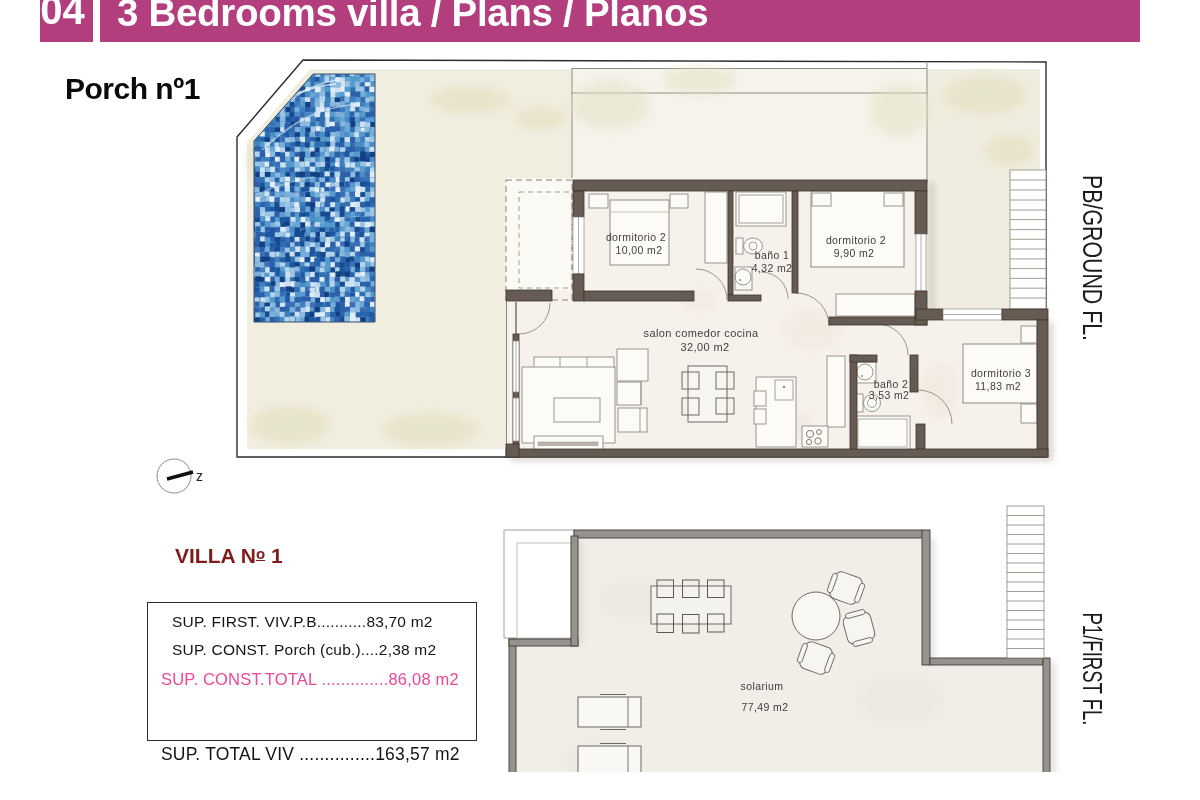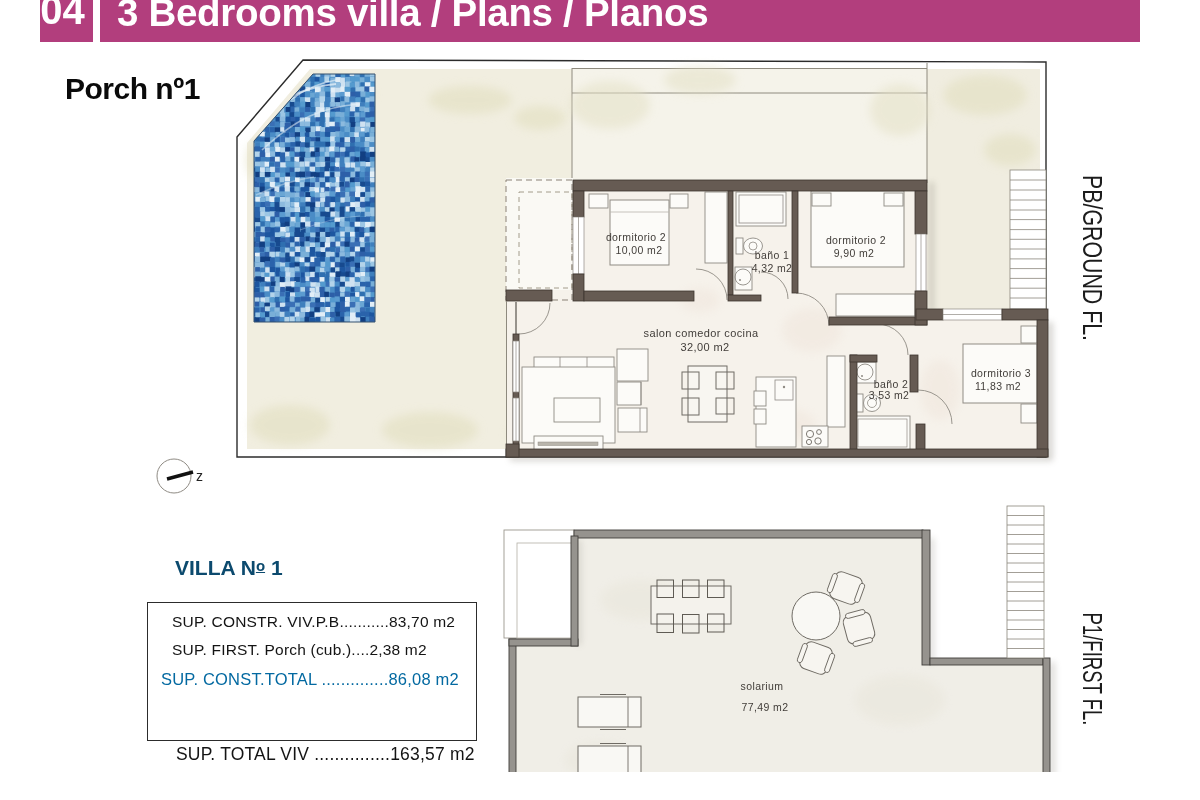--- a/index.html
+++ b/index.html
@@ -1584,26 +1584,26 @@
 <circle cx="174" cy="476" r="17" fill="#ffffff" stroke="#8f8b84" stroke-width="1"></circle>
 <line x1="167" y1="479" x2="193" y2="472" stroke="#111" stroke-width="3.4"></line>
 <text x="196" y="481" font-size="14" fill="#222" font-family="Liberation Sans,sans-serif">z</text>
 </g>
 
 <text x="1083" y="258" font-size="27" class="planlbl" transform="rotate(90 1083 258)" text-anchor="middle" textLength="166" lengthAdjust="spacingAndGlyphs" style="fill:#1c1c1c;letter-spacing:0;">PB/GROUND FL.</text>
 
 <text x="1083" y="669" font-size="27" class="planlbl" transform="rotate(90 1083 669)" text-anchor="middle" textLength="113" lengthAdjust="spacingAndGlyphs" style="fill:#1c1c1c;letter-spacing:0;">P1/FIRST FL.</text>
 </svg>
 
-<div class="abs" style="left:175px;top:556px;font-weight:bold;font-size:21px;color:#0c4a6e;letter-spacing:0;">VILLA N<span style="font-size:15px;vertical-align:4px;text-decoration:underline;">o</span> 1</div>
+<div class="abs" style="left:175px;top:544px;font-weight:bold;font-size:21px;color:#7f1d1d;letter-spacing:0;">VILLA N<span style="font-size:15px;vertical-align:4px;text-decoration:underline;">o</span> 1</div>
 
 <div class="abs" style="left:147px;top:602px;width:328px;height:137px;border:1.4px solid #2c2c2c;"></div>
 
-<div class="abs" style="left:172px;top:613px;font-size:15.5px;color:#141414;letter-spacing:0.2px;">SUP. CONSTR. VIV.P.B...........83,70 m2</div>
-
-<div class="abs" style="left:172px;top:641px;font-size:15.5px;color:#141414;letter-spacing:0.2px;">SUP. FIRST. Porch (cub.)....2,38 m2</div>
-
-<div class="abs" style="left:161px;top:670px;font-size:16.5px;color:#0369a1;letter-spacing:0.2px;">SUP. CONST.TOTAL ..............86,08 m2</div>
-
-
-<div class="abs" style="left:161px;top:744px;font-size:17.5px;color:#141414;letter-spacing:0.2px;margin-left:15px;">SUP. TOTAL VIV ...............163,57 m2</div>
+<div class="abs" style="left:172px;top:613px;font-size:15.5px;color:#141414;letter-spacing:0.2px;">SUP. FIRST. VIV.P.B...........83,70 m2</div>
+
+<div class="abs" style="left:172px;top:641px;font-size:15.5px;color:#141414;letter-spacing:0.2px;">SUP. CONST. Porch (cub.)....2,38 m2</div>
+
+<div class="abs" style="left:161px;top:670px;font-size:16.5px;color:#ec4899;letter-spacing:0.2px;">SUP. CONST.TOTAL ..............86,08 m2</div>
+
+
+<div class="abs" style="left:161px;top:744px;font-size:17.5px;color:#141414;letter-spacing:0.2px;">SUP. TOTAL VIV ...............163,57 m2</div>
 
 <div class="abs" style="left:173px;top:779px;font-weight:bold;font-size:20px;letter-spacing:-0.2px;color:#0a0a0a;">PLOT 205 m2</div>
 </div>
 </body></html>

